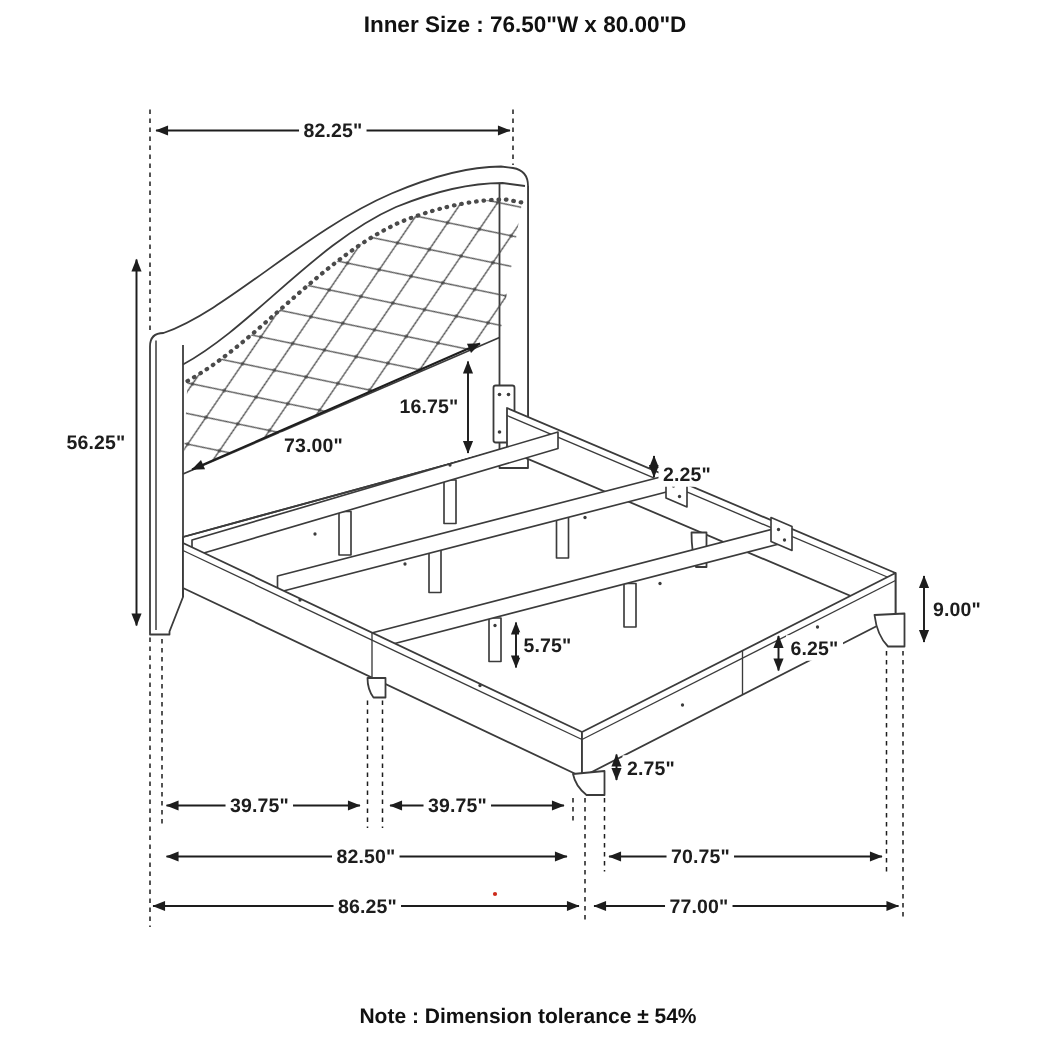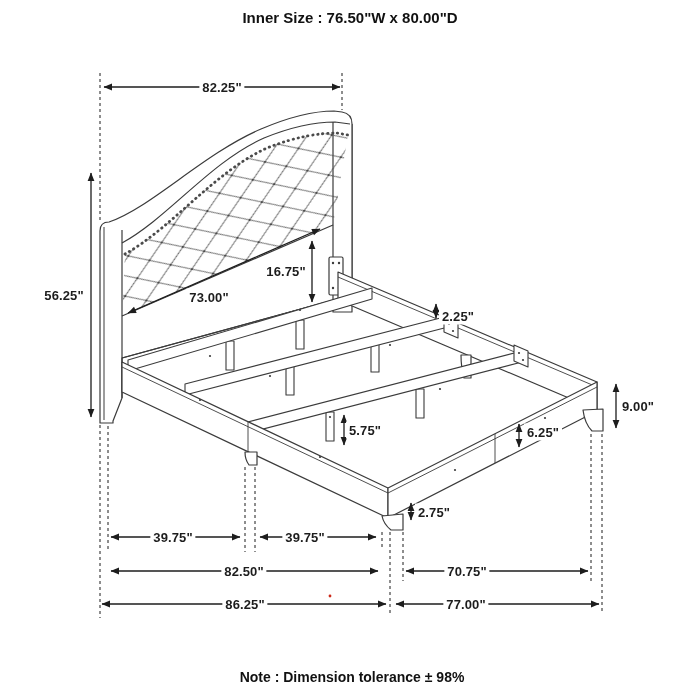--- a/index.html
+++ b/index.html
@@ -187,14 +187,14 @@
   <div class="dim-label" style="left:543px;top:432px;">6.25"</div>
   <div class="dim-label" style="left:365px;top:430px;">5.75"</div>
   <div class="dim-label" style="left:434px;top:512px;">2.75"</div>
   <div class="dim-label" style="left:173px;top:537px;">39.75"</div>
   <div class="dim-label" style="left:305px;top:537px;">39.75"</div>
   <div class="dim-label" style="left:244px;top:571px;">82.50"</div>
   <div class="dim-label" style="left:467px;top:571px;">70.75"</div>
   <div class="dim-label" style="left:245px;top:604px;">86.25"</div>
   <div class="dim-label" style="left:466px;top:604px;">77.00"</div>
 
-  <div class="note-label" style="left:352px;top:677px;">Note : Dimension tolerance ± 98%</div>
+  <div class="note-label" style="left:352px;top:677px;">Note : Dimension tolerance ± 54%</div>
 </div>
 
 </body></html>

